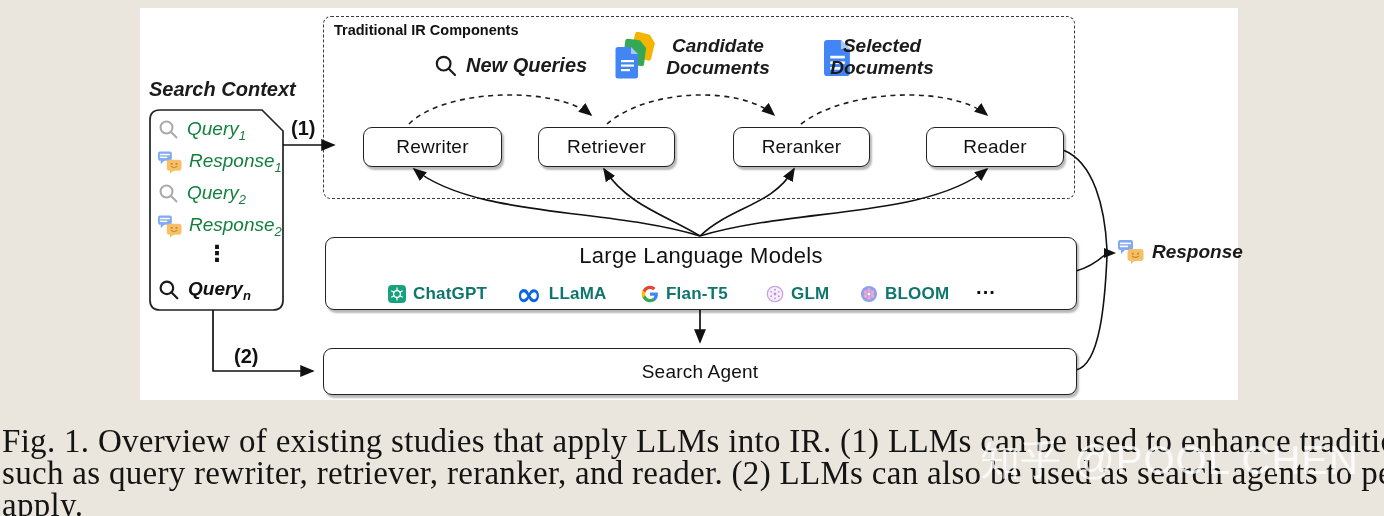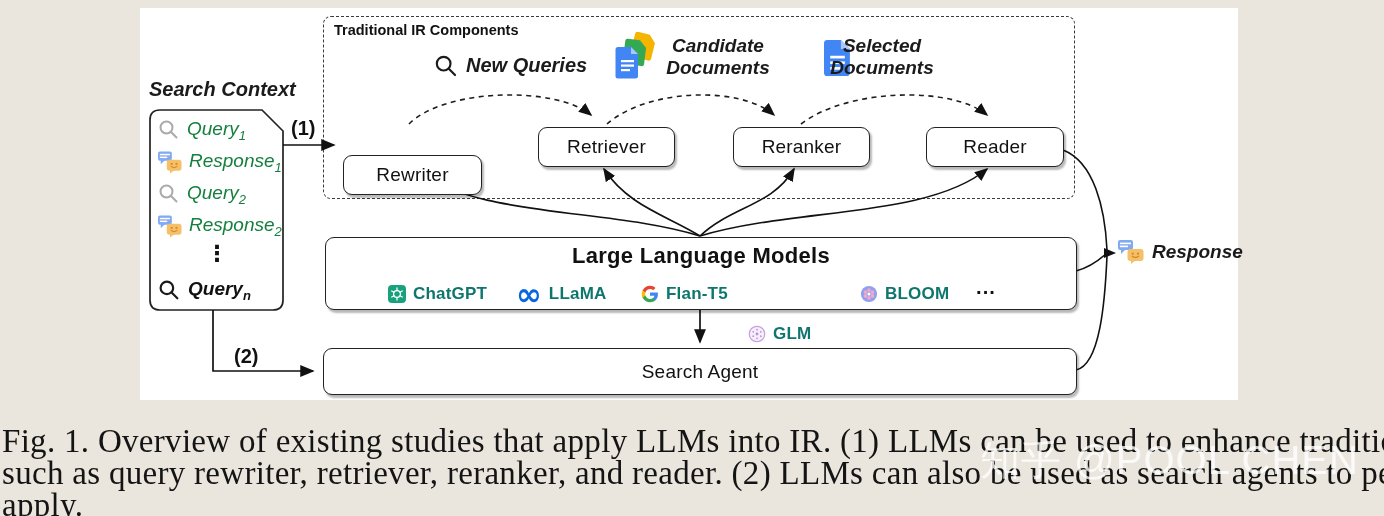--- a/index.html
+++ b/index.html
@@ -25,21 +25,21 @@
   .sc-text.dark{color:#111;font-weight:700;}
   #sc-ellipsis{position:absolute;left:206px;top:241px;font-family:"DejaVu Sans",sans-serif;
        font-size:22px;font-weight:700;color:#111;line-height:26px;}
 
   .flow-num{position:absolute;font-size:20px;font-weight:600;color:#111;}
 
   .ann-2line{position:absolute;width:120px;text-align:center;font-size:19px;line-height:22px;}
   #new-queries{position:absolute;left:466px;top:54px;font-size:20px;}
 
   #llm-box{left:325px;top:237px;width:750px;height:71px;flex-direction:column;justify-content:flex-start;}
-  #llm-title{margin-top:5px;font-size:22px;font-weight:700;color:#111;letter-spacing:0.3px;text-align:right;}
+  #llm-title{margin-top:5px;font-size:22px;font-weight:400;color:#111;letter-spacing:0.3px;text-align:right;}
   .model{position:absolute;display:flex;align-items:center;gap:7px;height:20px;top:284px;}
   .model-label{font-size:17px;font-weight:700;color:#0f766e;letter-spacing:0.2px;}
   .meta-inf{font-family:"DejaVu Sans",sans-serif;font-size:31px;font-weight:bold;color:#0866e0;line-height:18px;}
   #llm-more{position:absolute;left:976px;top:281px;font-size:20px;font-weight:700;color:#111;}
 
   #agent-box{left:323px;top:348px;width:752px;height:45px;}
 
   #response-group{position:absolute;left:1118px;top:240px;display:flex;align-items:center;gap:8px;}
   #response-label{font-size:19px;}
 
@@ -186,21 +186,21 @@
     <path d="M15 0 l8 8 h-8 z" fill="#a8c7fa"></path>
     <rect x="5.5" y="14" width="13" height="2.4" fill="#fff"></rect>
     <rect x="5.5" y="19" width="13" height="2.4" fill="#fff"></rect>
     <rect x="5.5" y="24" width="9" height="2.4" fill="#fff"></rect>
   </svg>
   <div class="ann-2line lbl-italic" style="left:822px;top:35px;">
     <div>Selected</div>
     <div>Documents</div>
   </div>
 
-  <div class="box" style="left:343px;top:127px;width:137px;height:38px;margin-top:28px;">
+  <div class="box" style="left:363px;top:127px;width:137px;height:38px;">
     <span class="comp-label">Rewriter</span>
   </div>
   <div class="box" style="left:538px;top:127px;width:135px;height:38px;">
     <span class="comp-label">Retriever</span>
   </div>
   <div class="box" style="left:733px;top:127px;width:135px;height:38px;">
     <span class="comp-label">Reranker</span>
   </div>
   <div class="box" style="left:926px;top:127px;width:136px;height:38px;">
     <span class="comp-label">Reader</span>
@@ -229,21 +229,21 @@
   <div class="model" style="left:641px;">
     <svg width="18" height="18" viewBox="0 0 24 24">
       <path fill="#4285F4" d="M22.56 12.25c0-.78-.07-1.53-.2-2.25H12v4.26h5.92c-.26 1.37-1.04 2.53-2.21 3.31v2.77h3.57c2.08-1.92 3.28-4.74 3.28-8.09z"></path>
       <path fill="#34A853" d="M12 23c2.97 0 5.46-.98 7.28-2.66l-3.57-2.77c-.98.66-2.23 1.06-3.71 1.06-2.86 0-5.29-1.93-6.16-4.53H2.18v2.84C3.99 20.53 7.7 23 12 23z"></path>
       <path fill="#FBBC05" d="M5.84 14.09c-.22-.66-.35-1.36-.35-2.09s.13-1.43.35-2.09V7.07H2.18C1.43 8.55 1 10.22 1 12s.43 3.45 1.18 4.93l2.85-2.22.81-.62z"></path>
       <path fill="#EA4335" d="M12 5.38c1.62 0 3.06.56 4.21 1.64l3.15-3.15C17.45 2.09 14.97 1 12 1 7.7 1 3.99 3.47 2.18 7.07l3.66 2.84c.87-2.6 3.3-4.53 6.16-4.53z"></path>
     </svg>
     <span class="model-label">Flan-T5</span>
   </div>
 
-  <div class="model" style="left:748px;margin-top:40px;">
+  <div class="model" style="left:766px;">
     <svg width="18" height="18" viewBox="0 0 20 20">
       <circle cx="10" cy="10" r="8.6" fill="#f6effb" stroke="#c9a2e2" stroke-width="1.4"></circle>
       <circle cx="10" cy="10" r="1.6" fill="#bb8fd9"></circle>
       <g fill="#bb8fd9">
         <circle cx="10" cy="5.2" r="1"></circle>
           <circle cx="14.2" cy="7.6" r="1"></circle>
           <circle cx="14.2" cy="12.4" r="1"></circle>
         <circle cx="10" cy="14.8" r="1"></circle>
           <circle cx="5.8" cy="12.4" r="1"></circle>
           <circle cx="5.8" cy="7.6" r="1"></circle>

